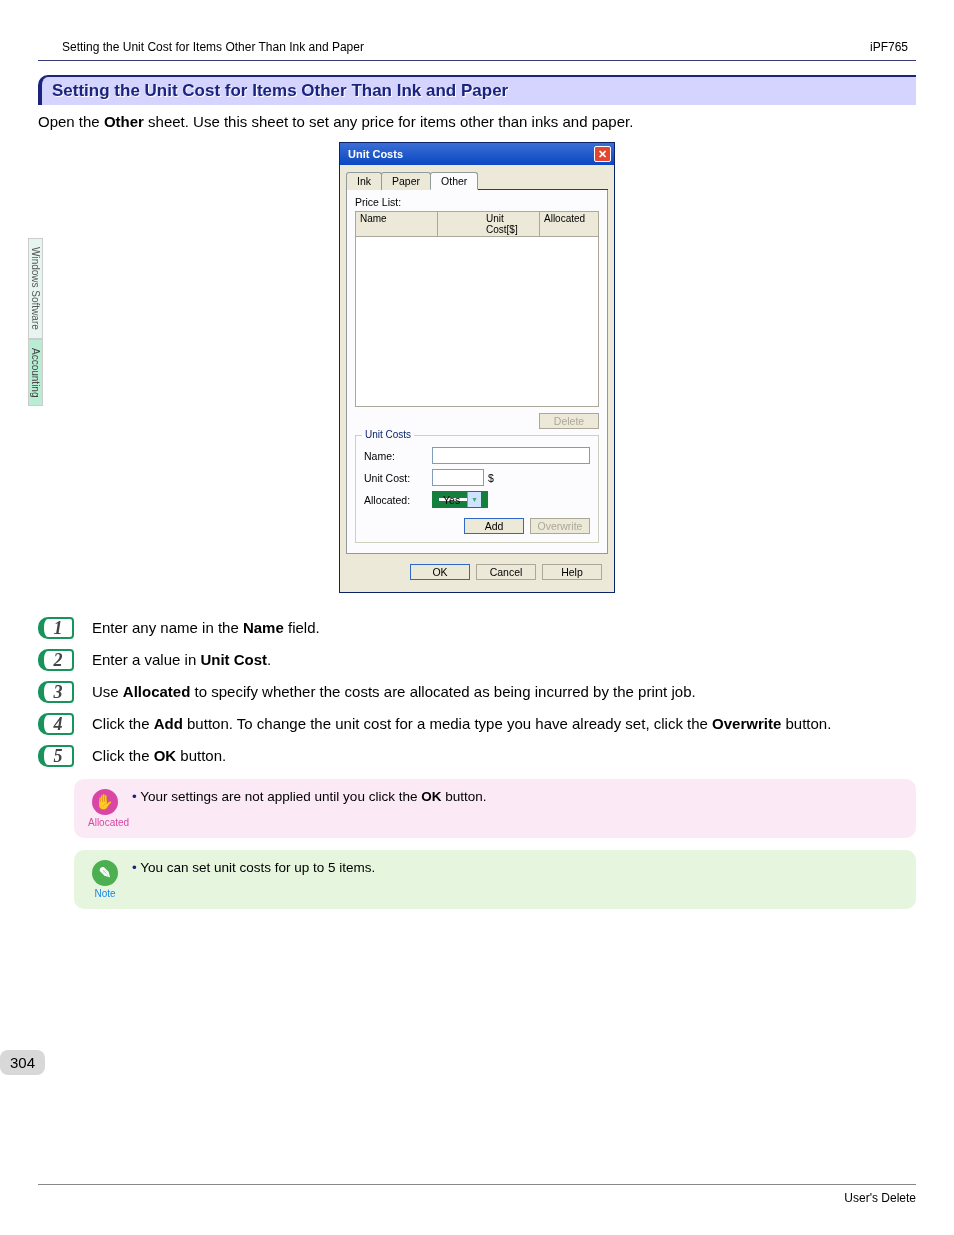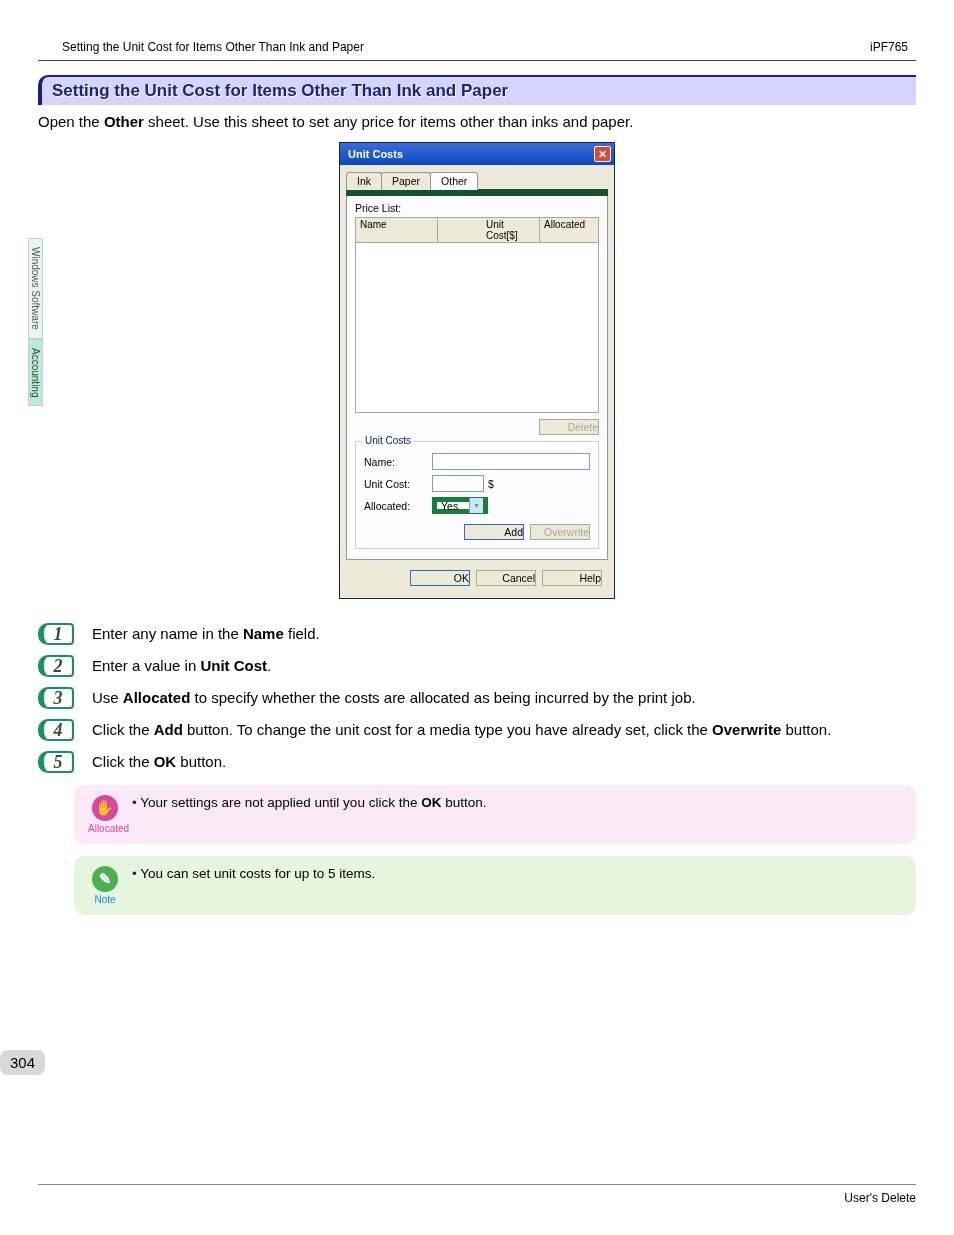--- a/index.html
+++ b/index.html
@@ -14,39 +14,39 @@
   .side-tabs { position:absolute; left:28px; top:238px; width:18px; }
   .side-tab { writing-mode: vertical-rl; font-size:10px; padding:8px 1px; text-align:center; border:1px solid #ccc; }
   .side-tab.a { background:#e6f5f0; color:#555; }
   .side-tab.b { background:#b8ecd3; color:#444; }
   
   .dlg-wrap { display:flex; justify-content:center; margin-bottom:24px; }
   .dlg { width:276px; border:1px solid #0a246a; background:#ece9d8; font-family:Tahoma,sans-serif; font-size:10.5px; }
   .dlg-title { background: linear-gradient(#3b6ed5,#0a47c2); color:#fff; display:flex; justify-content:space-between; align-items:center; padding:3px 3px 3px 8px; font-weight:bold; font-size:11px; }
   .close-x { width:17px; height:16px; background:#e24531; border:1px solid #fff; color:#fff; display:flex; align-items:center; justify-content:center; font-size:11px; font-weight:bold; border-radius:2px; }
   .dlg-body { padding:6px; }
-  .tab-row { display:flex; border-bottom:7px solid #14532d; }
+  .tab-row { display:flex; border-bottom:1px solid #14532d; }
   .tab { border:1px solid #919b9c; border-bottom:none; padding:2px 10px; background:#ece9d8; margin-right:-1px; border-radius:3px 3px 0 0; position:relative; top:1px;}
   .tab.active { background:#fcfcfe; z-index:2; border-bottom:1px solid #fcfcfe;}
   .tab-content { border:1px solid #919b9c; border-top:none; background:#fcfcfe; padding:6px 8px 10px; }
   .list-head { display:flex; border:1px solid #aca899; background:#ece9d8; font-size:10px; }
   .list-head div { border-right:1px solid #aca899; padding:1px 4px; }
   .list-head .c1{ flex:1;} .list-head .c2{width:58px;margin-left:44px;} .list-head .c3{width:58px; border-right:none;}
   .list-body { height:170px; background:#fff; border:1px solid #aca899; border-top:none; }
-  .btn { border:1px solid #aca899; background:#ece9d8; padding:1px 0; font-size:10.5px; width:60px; text-align:right; display:inline-block; }
+  .btn { border:1px solid #aca899; background:#ece9d8; padding:1px 0; font-size:10.5px; width:60px; text-align:center; display:inline-block; }
   .btn.primary { border:1px solid #3169c6; }
   .btn.disabled { color:#aca899; }
   .row-r { text-align:right; margin-top:6px; }
   .grp { border:1px solid #d0d0bf; margin-top:6px; padding:6px 8px 8px; position:relative; }
   .grp-title { position:absolute; top:-7px; left:6px; background:#fcfcfe; padding:0 3px; color:#0a246a; font-size:10px;}
   .form-row { display:flex; align-items:center; margin:5px 0; }
   .form-row label { width:68px; }
   .txt { border:1px solid #7f9db9; background:#fff; height:17px; }
   .txt.long{ flex:1; } .txt.short{ width:52px; margin-right:4px;}
-  .sel { border:5px solid #15803d; background:#fff; height:17px; width:56px; display:flex; align-items:center; justify-content:space-between; padding:0 0 0 4px;}
+  .sel { border:7px solid #15803d; background:#fff; height:17px; width:56px; display:flex; align-items:center; justify-content:space-between; padding:0 0 0 4px;}
   .sel .arr{ width:14px; height:15px; background:#cde3ff; border-left:1px solid #7f9db9; display:flex; align-items:center; justify-content:center; color:#4a6; font-size:8px;}
   .btn-row { display:flex; justify-content:flex-end; gap:6px; margin-top:10px; }
   
   .step { display:flex; margin:10px 0; align-items:flex-start; }
   .step-num { width:36px; height:22px; border:2px solid #18935c; border-radius:10px 4px 4px 10px; border-left-width:6px; display:flex; align-items:center; justify-content:center; font-family:"Times New Roman",serif; font-style:italic; font-weight:bold; font-size:18px; color:#444; margin-right:18px; flex-shrink:0; background:#fff;}
   .step-text { font-size:15px; line-height:1.35; padding-top:1px;}
   
   .callout { border-radius:10px; padding:10px 14px 10px 14px; display:flex; align-items:flex-start; gap:10px; font-size:13.5px; margin:12px 0 0 36px;}
   .callout.important { background:#fbe9f5; }
   .callout.note { background:#e5f5de; }

